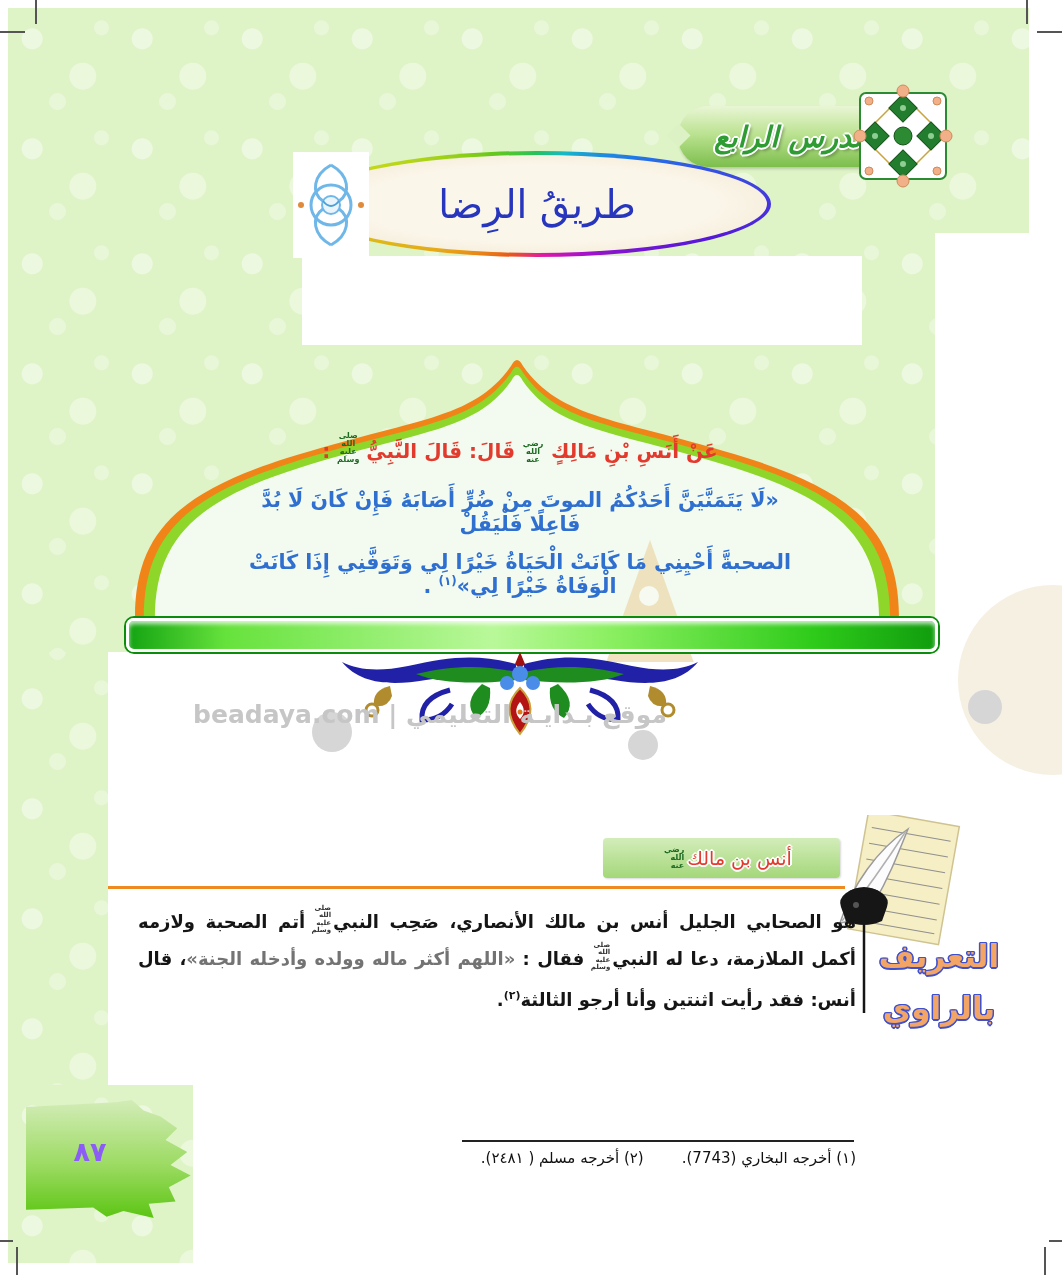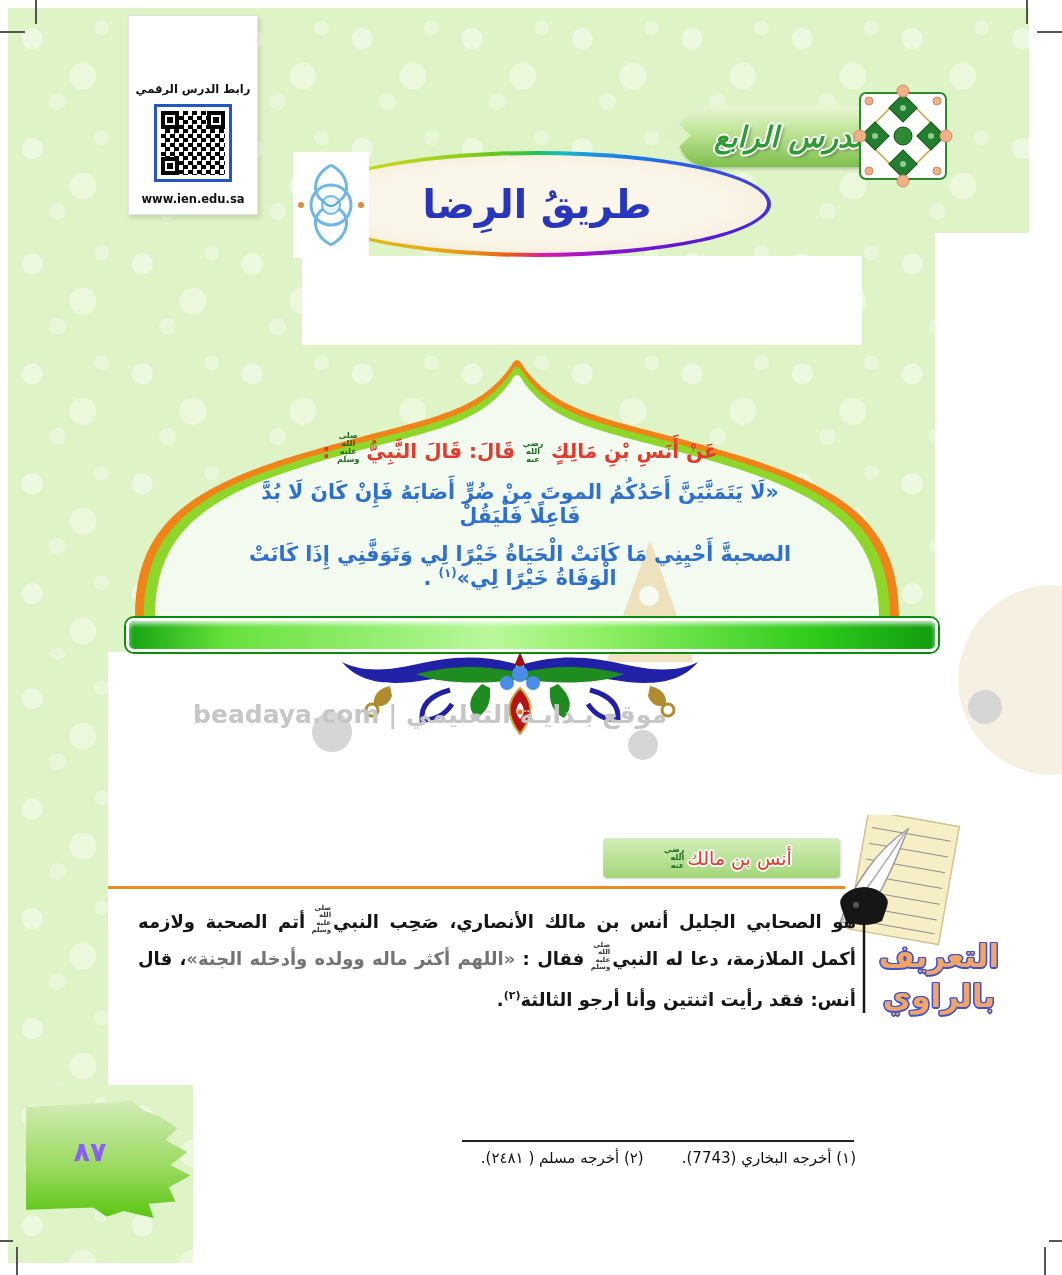--- a/index.html
+++ b/index.html
@@ -47,27 +47,27 @@
           text-shadow:-2px 0 #fff,2px 0 #fff,0 -2px #fff,0 2px #fff,-1px -1px #fff,1px 1px #fff,-1px 1px #fff,1px -1px #fff,3px 3px 3px rgba(0,0,0,.25);}
   .banner-notch{left:670px;top:127px;width:17px;height:17px;background:#ddf2c4;transform:rotate(45deg);z-index:4;}
   .banner-orn{left:853px;top:84px;z-index:4;}
 
   
   .title-oval{left:303px;top:151px;width:468px;height:106px;border-radius:50%;z-index:3;
       background:conic-gradient(from 0deg,#22c25e,#18b8c8 8%,#2078e8 18%,#5518d8 28%,#a812c8 38%,#e018a8 48%,#e85818 58%,#e8a818 68%,#c8d818 78%,#68c818 88%,#22c25e 100%);}
   .title-oval-inner{position:absolute;inset:4px;border-radius:50%;
       background:radial-gradient(ellipse at center,#fbf6ea 55%,#f0e5cd 100%);
       display:flex;align-items:center;justify-content:center;}
-  .title-text{font-size:39px;font-weight:700;color:#2736bd;}
+  .title-text{font-size:39px;font-weight:400;color:#2736bd;}
   .title-orn{left:293px;top:152px;z-index:4;}
 
   
   .dome{left:115px;top:350px;z-index:2;}
   .hadith{left:235px;top:432px;width:570px;text-align:center;direction:rtl;z-index:6;}
-  .hadith-isnad{font-size:20px;font-weight:800;color:#e23b2e;margin-bottom:16px;}
+  .hadith-isnad{font-size:20px;font-weight:800;color:#e23b2e;margin-bottom:24px;}
   .hadith-line{font-size:20.5px;font-weight:800;color:#2e6fd0;margin-bottom:14px;}
   .hadith sup{font-size:12px;}
 
   .sym{display:inline-block;width:30px;font-size:8px;line-height:8px;color:#1e6b24;font-weight:700;
        vertical-align:-4px;margin:0 3px;}
   .sym-sm{display:inline-block;width:24px;font-size:7px;line-height:7.5px;color:#333;font-weight:700;
        vertical-align:-4px;margin:0 2px;}
 
   
   .green-bar{left:126px;top:618px;width:812px;height:34px;border-radius:8px;z-index:7;
@@ -95,21 +95,21 @@
   .tag-text{font-size:19px;font-weight:400;color:#e23a2c;
        text-shadow:-2px 0 #fff,2px 0 #fff,0 -2px #fff,0 2px #fff,-1px -1px #fff,1px 1px #fff,-1px 1px #fff,1px -1px #fff;}
   .orange-line{left:108px;top:886px;width:737px;height:3px;background:#ee8a1f;z-index:2;}
   .para{left:138px;top:903px;width:718px;direction:rtl;text-align:justify;text-align-last:right;
         font-size:18px;font-weight:600;line-height:37px;color:#151515;z-index:5;}
   .para .q{color:#737373;}
   .para sup{font-size:11px;}
   .side-label{left:868px;top:938px;width:142px;text-align:center;z-index:5;}
   .side-label div{font-size:31px;font-weight:800;color:#f3a566;
       text-shadow:-1.5px 0 #3f51cc,1.5px 0 #3f51cc,0 -1.5px #3f51cc,0 1.5px #3f51cc,-1px -1px #3f51cc,1px 1px #3f51cc,-1px 1px #3f51cc,1px -1px #3f51cc;}
-  .side-label div+div{margin-top:4px;}
+  .side-label div+div{margin-top:16px;}
 
   
   .fn-rule{left:462px;top:1140px;width:392px;height:2px;background:#222;z-index:5;}
   .footnotes{left:410px;top:1149px;width:446px;display:flex;direction:rtl;gap:38px;
       font-size:15px;color:#111;z-index:5;}
 
   
   .tab{left:26px;top:1100px;width:168px;height:118px;z-index:5;
       background:linear-gradient(180deg,#d3ecb8 0%,#9cdb62 55%,#5cc513 100%);
       clip-path:polygon(0 6%,54% 2%,63% 0%,70% 9%,80% 14%,90% 24%,83% 34%,96% 44%,86% 55%,98% 64%,85% 74%,89% 86%,73% 88%,76% 100%,58% 94%,48% 99%,40% 91%,0 93%);
@@ -129,37 +129,20 @@
 
   <div class="abs mark" style="left:35px;top:0;width:2px;height:24px"></div>
   <div class="abs mark" style="left:0;top:31px;width:25px;height:2px"></div>
   <div class="abs mark" style="left:1026px;top:0;width:2px;height:24px"></div>
   <div class="abs mark" style="left:1037px;top:31px;width:25px;height:2px"></div>
   <div class="abs mark" style="left:0;top:1240px;width:13px;height:2px"></div>
   <div class="abs mark" style="left:16px;top:1247px;width:2px;height:28px"></div>
   <div class="abs mark" style="left:1049px;top:1240px;width:13px;height:2px"></div>
   <div class="abs mark" style="left:1044px;top:1247px;width:2px;height:28px"></div>
 
-  <div class="abs qr-box">
-    <div class="qr-title">رابط الدرس الرقمي</div>
-    <div class="qr-code">
-      <div class="qr-inner">
-        <span class="finder" style="left:0;top:0">
-            <i></i>
-          </span>
-        <span class="finder" style="right:0;top:0">
-            <i></i>
-          </span>
-        <span class="finder" style="left:0;bottom:0">
-            <i></i>
-          </span>
-      </div>
-    </div>
-    <div class="qr-url">www.ien.edu.sa</div>
-  </div>
 
   <div class="abs banner">
     <div class="banner-label">الدرس الرابع</div>
   </div>
   <div class="abs banner-notch"></div>
   <svg class="abs banner-orn" width="100" height="104" viewBox="0 0 100 104">
     <rect x="7" y="9" width="86" height="86" rx="6" fill="#ffffff" stroke="#2c8a33" stroke-width="2"></rect>
     <path d="M50 11 L91 52 L50 93 L9 52 Z" fill="none" stroke="#c9a43f" stroke-width="1.5"></path>
     <g fill="#237d2f" stroke="#145219" stroke-width="1">
       <rect x="40" y="14" width="20" height="20" transform="rotate(45 50 24)"></rect>

